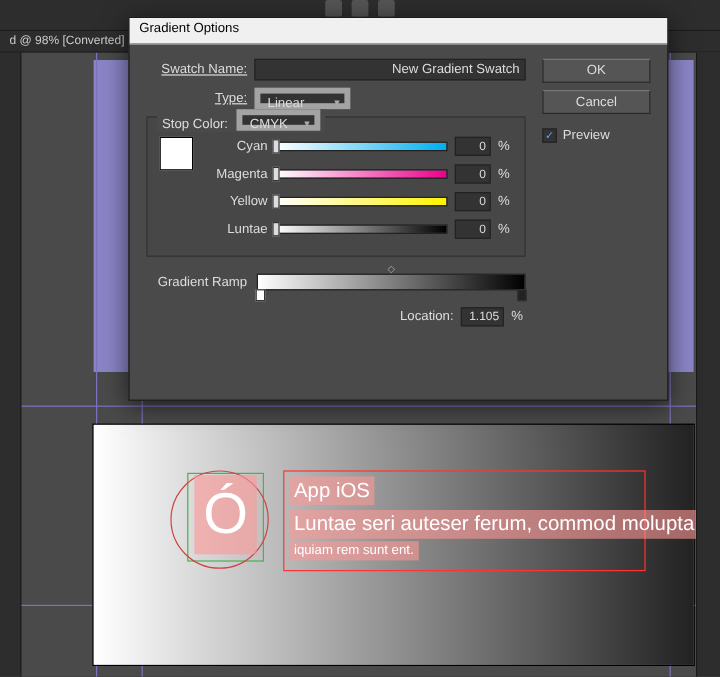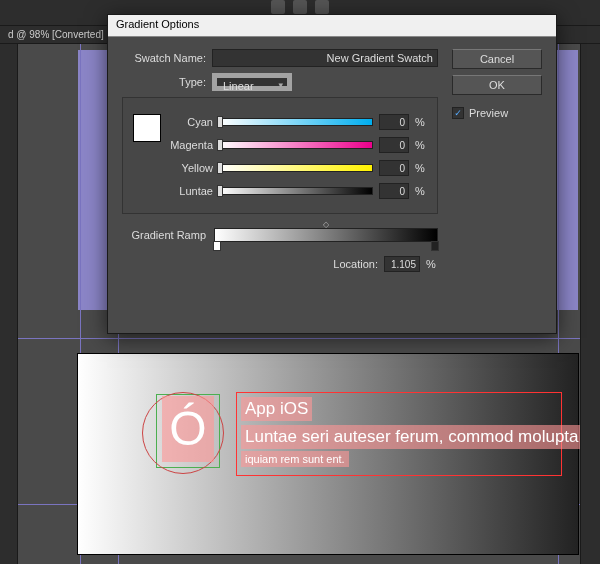--- a/index.html
+++ b/index.html
@@ -31,21 +31,21 @@
 .mock-o { color: #fff; font-size: 48px; text-align: center; line-height: 1; }
 
 
 .dialog { position: absolute; left: 107px; top: 14px; width: 450px; height: 320px; background: #4a4a4a; border: 1px solid #1a1a1a; box-shadow: 0 4px 20px rgba(0,0,0,0.6); }
 .dialog-title { height: 22px; background: #f0f0f0; color: #000; font-size: 11px; padding: 3px 8px; border-bottom: 1px solid #888; }
 .dialog-body { display: flex; padding: 12px 14px; gap: 14px; color: #ddd; font-size: 11px; }
 .dialog-left { flex: 1; }
 .dialog-right { width: 90px; display: flex; flex-direction: column; gap: 6px; align-items: stretch; }
 
 .row { display: flex; align-items: center; gap: 6px; margin-bottom: 6px; }
-.row label { width: 84px; text-align: right; color: #ddd; }
+.row label { width: 84px; text-align: right; color: #ddd; text-decoration: underline; }
 .text-input { flex: 1; background: #333; border: 1px solid #222; color: #ddd; padding: 2px 4px; font-size: 11px; height: 18px; text-align: right; }
 .dropdown { background: #333; border: 5px solid #a3a3a3; color: #ddd; padding: 2px 18px 2px 6px; font-size: 11px; height: 18px; position: relative; min-width: 70px; }
 .dropdown::after { content: "▾"; position: absolute; right: 4px; top: 2px; font-size: 9px; color: #aaa; }
 
 .stop-section { border: 1px solid #333; padding: 10px 10px 14px 10px; margin-top: 6px; position: relative; background: #474747; }
 .stop-title { position: absolute; top: -7px; left: 8px; background: #4a4a4a; padding: 0 4px; font-size: 11px; }
 .swatch { width: 28px; height: 28px; background: #fff; border: 1px solid #000; }
 .cmyk-rows { flex: 1; display: flex; flex-direction: column; gap: 7px; }
 .cmyk-row { display: flex; align-items: center; gap: 6px; }
 .cmyk-row label { width: 52px; text-align: right; }
@@ -100,21 +100,21 @@
       <div class="guide-h" style="top:294px"></div>
       <div class="guide-h" style="top:460px"></div>
 
       <div class="page-white"></div>
 
       <div class="mock-green" style="left:138px; top:350px; width:64px; height:74px"></div>
       <div class="mock-circle" style="left:124px; top:348px; width:82px; height:82px"></div>
       <div class="mock-bg" style="left:144px; top:352px; width:52px; height:66px; display:flex; align-items:center; justify-content:center">
         <span class="mock-o">Ó</span>
       </div>
-      <div class="mock-frame" style="left:218px; top:348px; width:326px; height:84px">
+      <div class="mock-frame" style="left:218px; top:348px; width:302px; height:84px">
         <div class="mock-bg mock-text" style="position:relative; display:inline-block; margin:4px 0 0 4px; font-size:17px">App iOS</div><br>
         <div class="mock-bg mock-text" style="position:relative; display:inline-block; margin:4px 0 0 4px; font-size:17px">Luntae seri auteser ferum, commod molupta</div><br>
         <div class="mock-bg mock-text" style="position:relative; display:inline-block; margin:2px 0 0 4px; font-size:11px">iquiam rem sunt ent.</div>
       </div>
     </div>
     <div class="side-panel"></div>
   </div>
 </div>
 
 <div class="dialog">
@@ -124,21 +124,25 @@
       <div class="row">
         <label>Swatch Name:</label>
         <input class="text-input" value="New Gradient Swatch" style="">
       </div>
       <div class="row">
         <label>Type:</label>
         <div class="dropdown" style="width:80px">Linear</div>
       </div>
 
       <div class="stop-section">
-        <div style="display:flex; margin-top:6px">
+        <span class="stop-title">
+          <span>Stop Color:</span>
+          <span class="dropdown" style="margin-left:4px; display:inline-block; width:70px">CMYK</span>
+        </span>
+        <div style="display:flex; gap:10px; margin-top:6px">
           <div class="swatch"></div>
           <div class="cmyk-rows">
             <div class="cmyk-row">
               <label>Cyan</label>
               <div class="slider sl-cyan">
                   <div class="slider-thumb"></div>
                 </div>
               <input class="num-input" value="0" style="">
               <span class="pct">%</span>
             </div>
@@ -181,21 +185,21 @@
         </div>
         <div class="location-row">
           <span>Location:</span>
           <input class="num-input" style="width: 36px;" value="1.105">
           <span class="pct">%</span>
         </div>
       </div>
     </div>
 
     <div class="dialog-right">
+      <div class="dlg-btn">OK</div>
       <div class="dlg-btn">Cancel</div>
-      <div class="dlg-btn">OK</div>
       <div class="chk-row">
         <div class="chk">✓</div>
         <span>Preview</span>
       </div>
     </div>
   </div>
 </div>
 
 </body></html>

